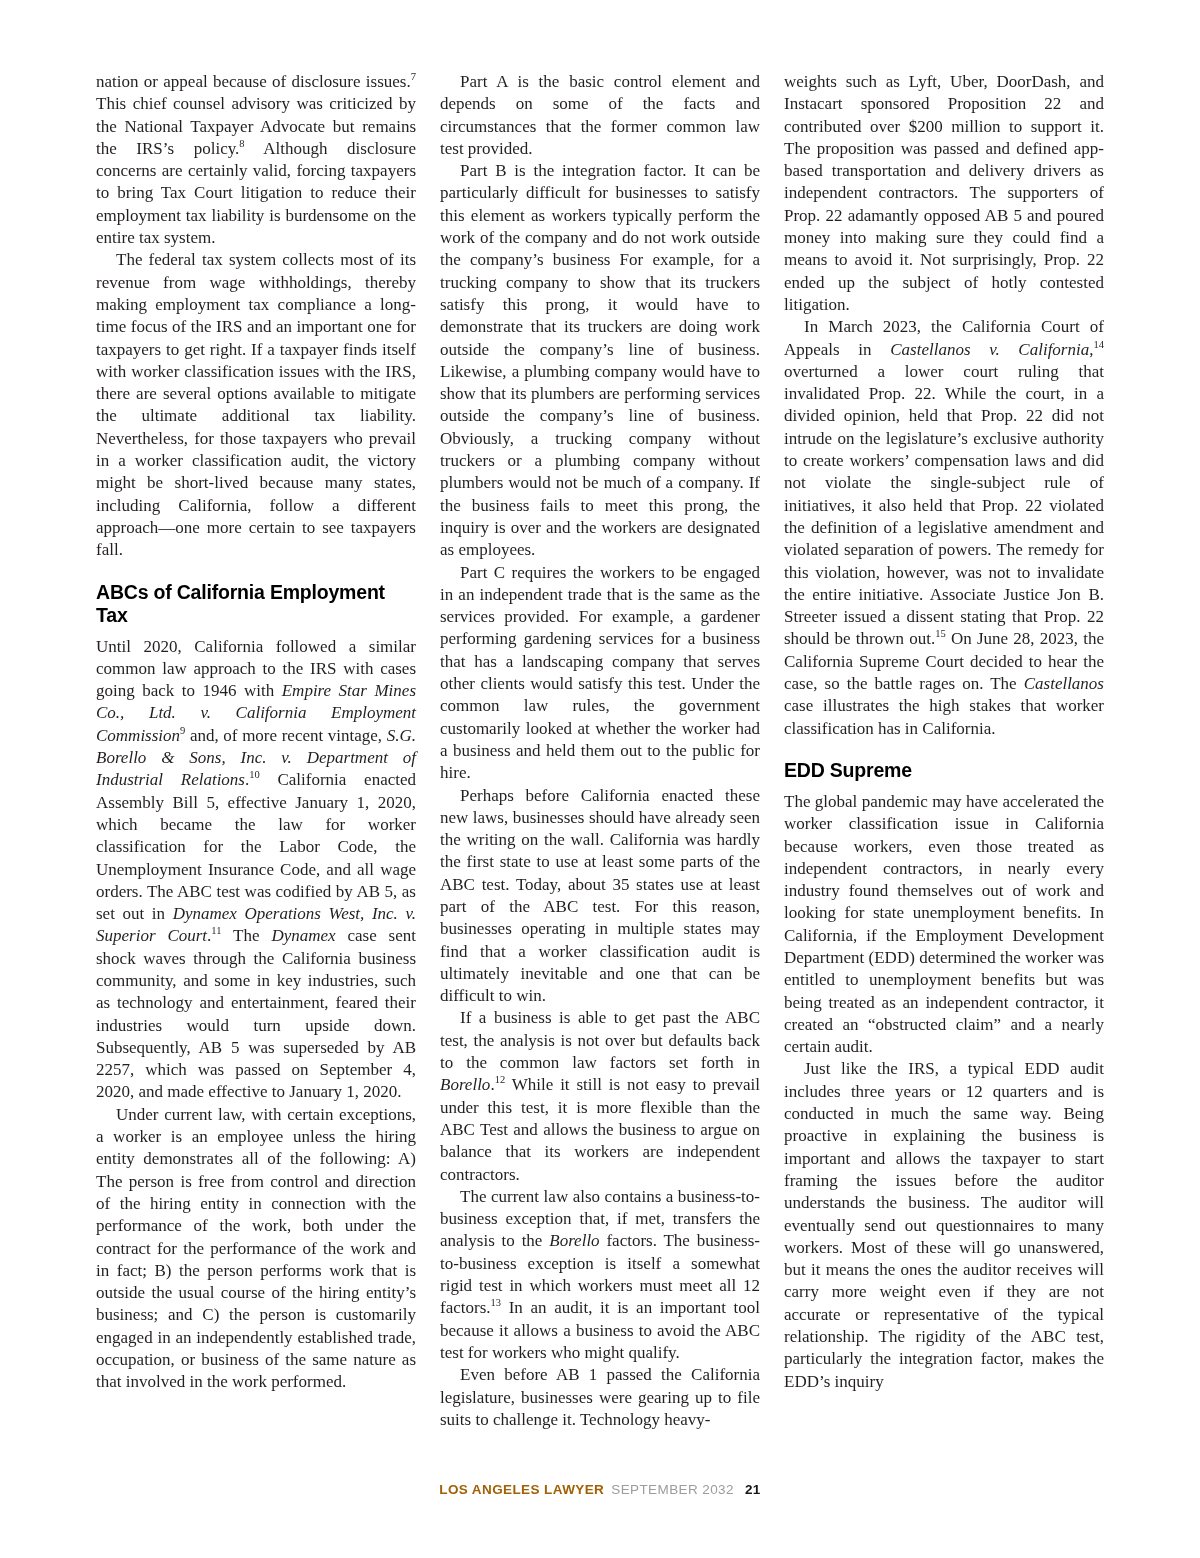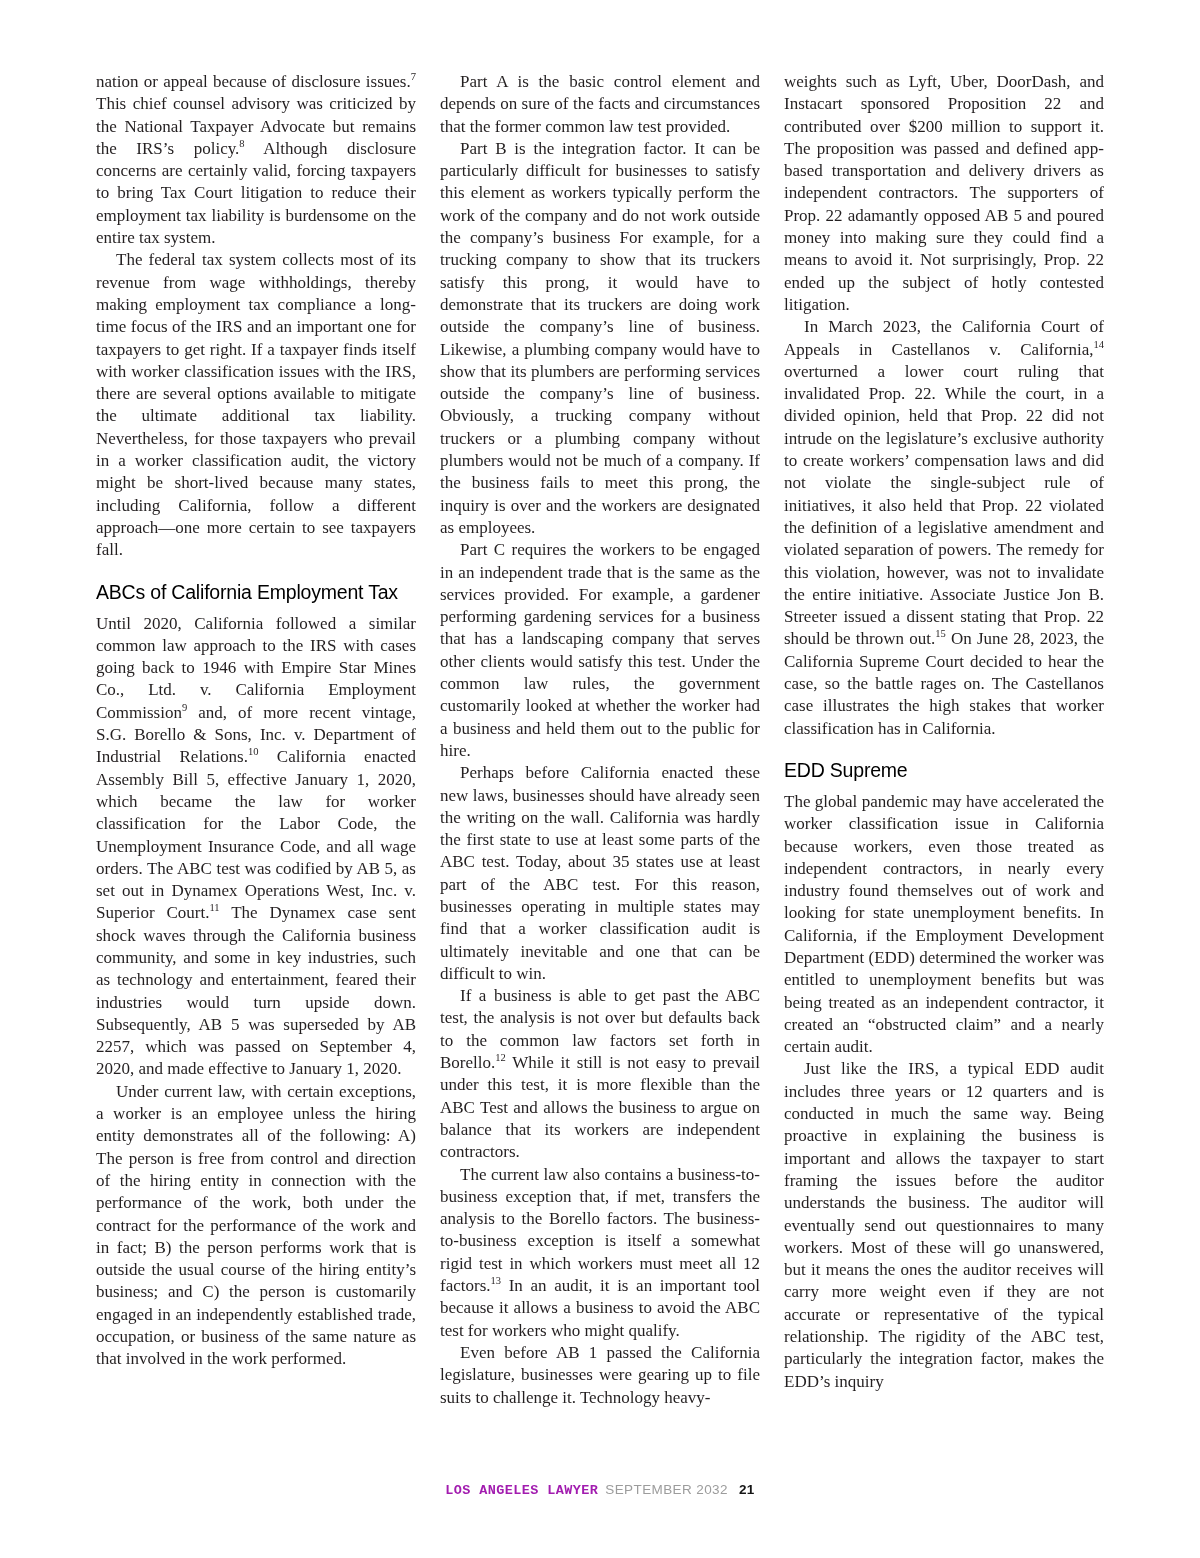--- a/index.html
+++ b/index.html
@@ -27,66 +27,66 @@
     font-family: "Liberation Serif", "DejaVu Serif", serif;
     font-size: 17px;
     line-height: 22.3px;
     color: #231f20;
     text-align: justify;
     margin: 0;
     hyphens: auto;
     -webkit-hyphens: auto;
   }
   .para.indent { text-indent: 20px; }
-  .para .italic { }
+  .para .italic { font-style: italic; }
   .para sup {
     font-size: 0.62em;
     line-height: 0;
     vertical-align: super;
     letter-spacing: 0;
   }
   h2.heading {
     font-family: "Liberation Sans", "DejaVu Sans", sans-serif;
-    font-weight: normal;
+    font-weight: bold;
     font-size: 19.5px;
     line-height: 23px;
     color: #000000;
     letter-spacing: -0.2px;
     margin: 19px 0 9px 0;
   }
   .footer {
     position: absolute;
     left: 0;
     right: 0;
     top: 1482px;
     text-align: center;
     font-family: "Liberation Sans", "DejaVu Sans", sans-serif;
     font-size: 13.5px;
     letter-spacing: 0.4px;
     white-space: nowrap;
   }
-  .footer-mag  { font-weight: bold; color: #a21caf; font-family: Liberation Mono, monospace; }
+  .footer-mag  { font-weight: bold; color: #a16207; }
   .footer-issue { font-weight: normal; color: #9c9c9c; margin-left: 7px; }
   .footer-page { font-weight: bold; color: #151515; margin-left: 11px; }
 </style>
 </head>
 <body>
 
 <div class="page">
 
   <div class="columns">
     <div class="column">
         <p class="para"><span>nation or appeal because of disclosure issues.</span><sup>7</sup><span> This chief counsel advisory was criticized by the National Taxpayer Advocate but remains the IRS’s policy.</span><sup>8</sup><span> Although disclosure concerns are certainly valid, forcing taxpayers to bring Tax Court litigation to reduce their employment tax liability is burdensome on the entire tax system.</span></p>
         <p class="para indent"><span>The federal tax system collects most of its revenue from wage withholdings, thereby making employment tax compliance a long-time focus of the IRS and an important one for taxpayers to get right. If a taxpayer finds itself with worker classification issues with the IRS, there are several options available to mitigate the ultimate additional tax liability. Nevertheless, for those taxpayers who prevail in a worker classification audit, the victory might be short-lived because many states, including California, follow a different approach—one more certain to see taxpayers fall.</span></p>
         <h2 class="heading">ABCs of California Employment Tax</h2>
         <p class="para"><span>Until 2020, California followed a similar common law approach to the IRS with cases going back to 1946 with </span><span class="italic">Empire Star Mines Co., Ltd. v. California Employment Commission</span><sup>9</sup><span> and, of more recent vintage, </span><span class="italic">S.G. Borello &amp; Sons, Inc. v. Department of Industrial Relations</span><span>.</span><sup>10</sup><span> California enacted Assembly Bill 5, effective January 1, 2020, which became the law for worker classification for the Labor Code, the Unemployment Insurance Code, and all wage orders. The ABC test was codified by AB 5, as set out in </span><span class="italic">Dynamex Operations West, Inc. v. Superior Court</span><span>.</span><sup>11</sup><span> The </span><span class="italic">Dynamex</span><span> case sent shock waves through the California business community, and some in key industries, such as technology and entertainment, feared their industries would turn upside down. Subsequently, AB 5 was superseded by AB 2257, which was passed on September 4, 2020, and made effective to January 1, 2020.</span></p>
         <p class="para indent"><span>Under current law, with certain exceptions, a worker is an employee unless the hiring entity demonstrates all of the following: A) The person is free from control and direction of the hiring entity in connection with the performance of the work, both under the contract for the performance of the work and in fact; B) the person performs work that is outside the usual course of the hiring entity’s business; and C) the person is customarily engaged in an independently established trade, occupation, or business of the same nature as that involved in the work performed.</span></p>
       </div>
     <div class="column">
-        <p class="para indent"><span>Part A is the basic control element and depends on sure of the facts and circumstances that the former common law test provided.</span></p>
+        <p class="para indent"><span>Part A is the basic control element and depends on some of the facts and circumstances that the former common law test provided.</span></p>
         <p class="para indent"><span>Part B is the integration factor. It can be particularly difficult for businesses to satisfy this element as workers typically perform the work of the company and do not work outside the company’s business For example, for a trucking company to show that its truckers satisfy this prong, it would have to demonstrate that its truckers are doing work outside the company’s line of business. Likewise, a plumbing company would have to show that its plumbers are performing services outside the company’s line of business. Obviously, a trucking company without truckers or a plumbing company without plumbers would not be much of a company. If the business fails to meet this prong, the inquiry is over and the workers are designated as employees.</span></p>
         <p class="para indent"><span>Part C requires the workers to be engaged in an independent trade that is the same as the services provided. For example, a gardener performing gardening services for a business that has a landscaping company that serves other clients would satisfy this test. Under the common law rules, the government customarily looked at whether the worker had a business and held them out to the public for hire.</span></p>
         <p class="para indent"><span>Perhaps before California enacted these new laws, businesses should have already seen the writing on the wall. California was hardly the first state to use at least some parts of the ABC test. Today, about 35 states use at least part of the ABC test. For this reason, businesses operating in multiple states may find that a worker classification audit is ultimately inevitable and one that can be difficult to win.</span></p>
         <p class="para indent"><span>If a business is able to get past the ABC test, the analysis is not over but defaults back to the common law factors set forth in </span><span class="italic">Borello</span><span>.</span><sup>12</sup><span> While it still is not easy to prevail under this test, it is more flexible than the ABC Test and allows the business to argue on balance that its workers are independent contractors.</span></p>
         <p class="para indent"><span>The current law also contains a business-to-business exception that, if met, transfers the analysis to the </span><span class="italic">Borello</span><span> factors. The business-to-business exception is itself a somewhat rigid test in which workers must meet all 12 factors.</span><sup>13</sup><span> In an audit, it is an important tool because it allows a business to avoid the ABC test for workers who might qualify.</span></p>
         <p class="para indent"><span>Even before AB 1 passed the California legislature, businesses were gearing up to file suits to challenge it. Technology heavy-</span></p>
       </div>
     <div class="column">
         <p class="para"><span>weights such as Lyft, Uber, DoorDash, and Instacart sponsored Proposition 22 and contributed over $200 million to support it. The proposition was passed and defined app-based transportation and delivery drivers as independent contractors. The supporters of Prop. 22 adamantly opposed AB 5 and poured money into making sure they could find a means to avoid it. Not surprisingly, Prop. 22 ended up the subject of hotly contested litigation.</span></p>
         <p class="para indent"><span>In March 2023, the California Court of Appeals in </span><span class="italic">Castellanos v. California</span><span>,</span><sup>14</sup><span> overturned a lower court ruling that invalidated Prop. 22. While the court, in a divided opinion, held that Prop. 22 did not intrude on the legislature’s exclusive authority to create workers’ compensation laws and did not violate the single-subject rule of initiatives, it also held that Prop. 22 violated the definition of a legislative amendment and violated separation of powers. The remedy for this violation, however, was not to invalidate the entire initiative. Associate Justice Jon B. Streeter issued a dissent stating that Prop. 22 should be thrown out.</span><sup>15</sup><span> On June 28, 2023, the California Supreme Court decided to hear the case, so the battle rages on. The </span><span class="italic">Castellanos</span><span> case illustrates the high stakes that worker classification has in California.</span></p>

